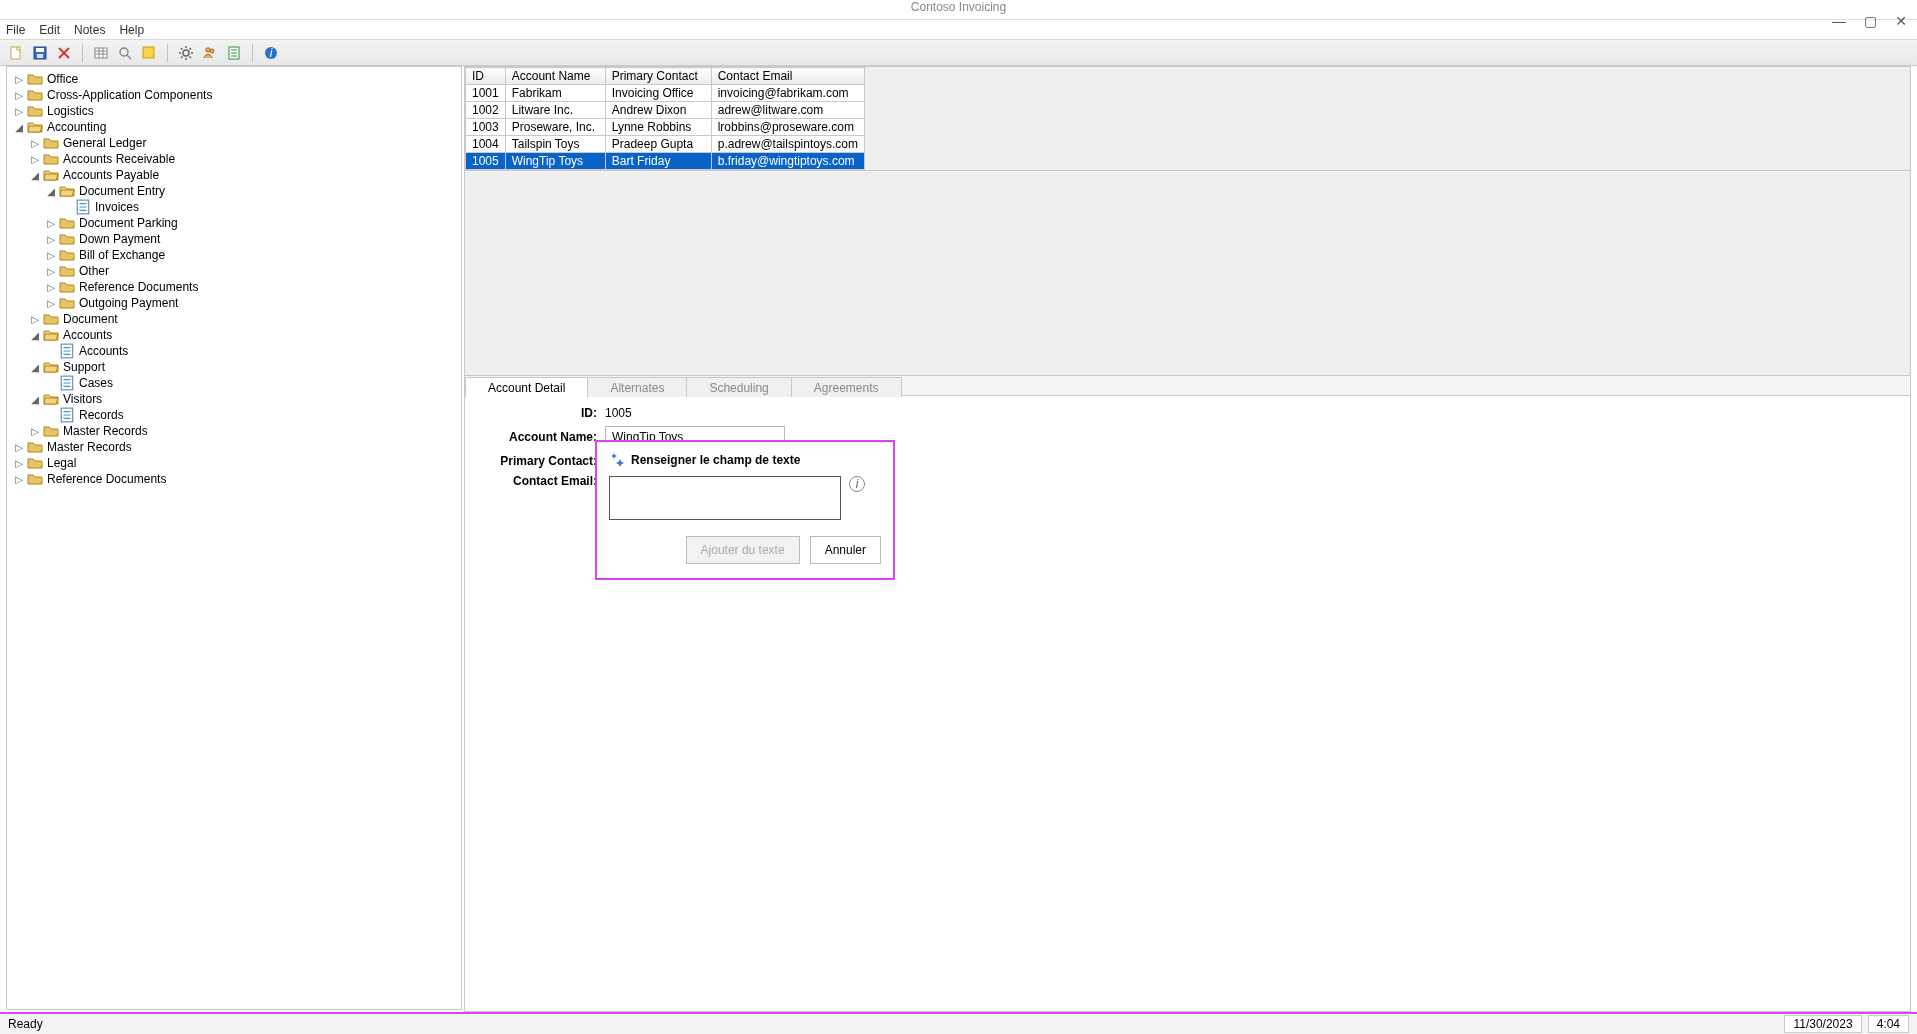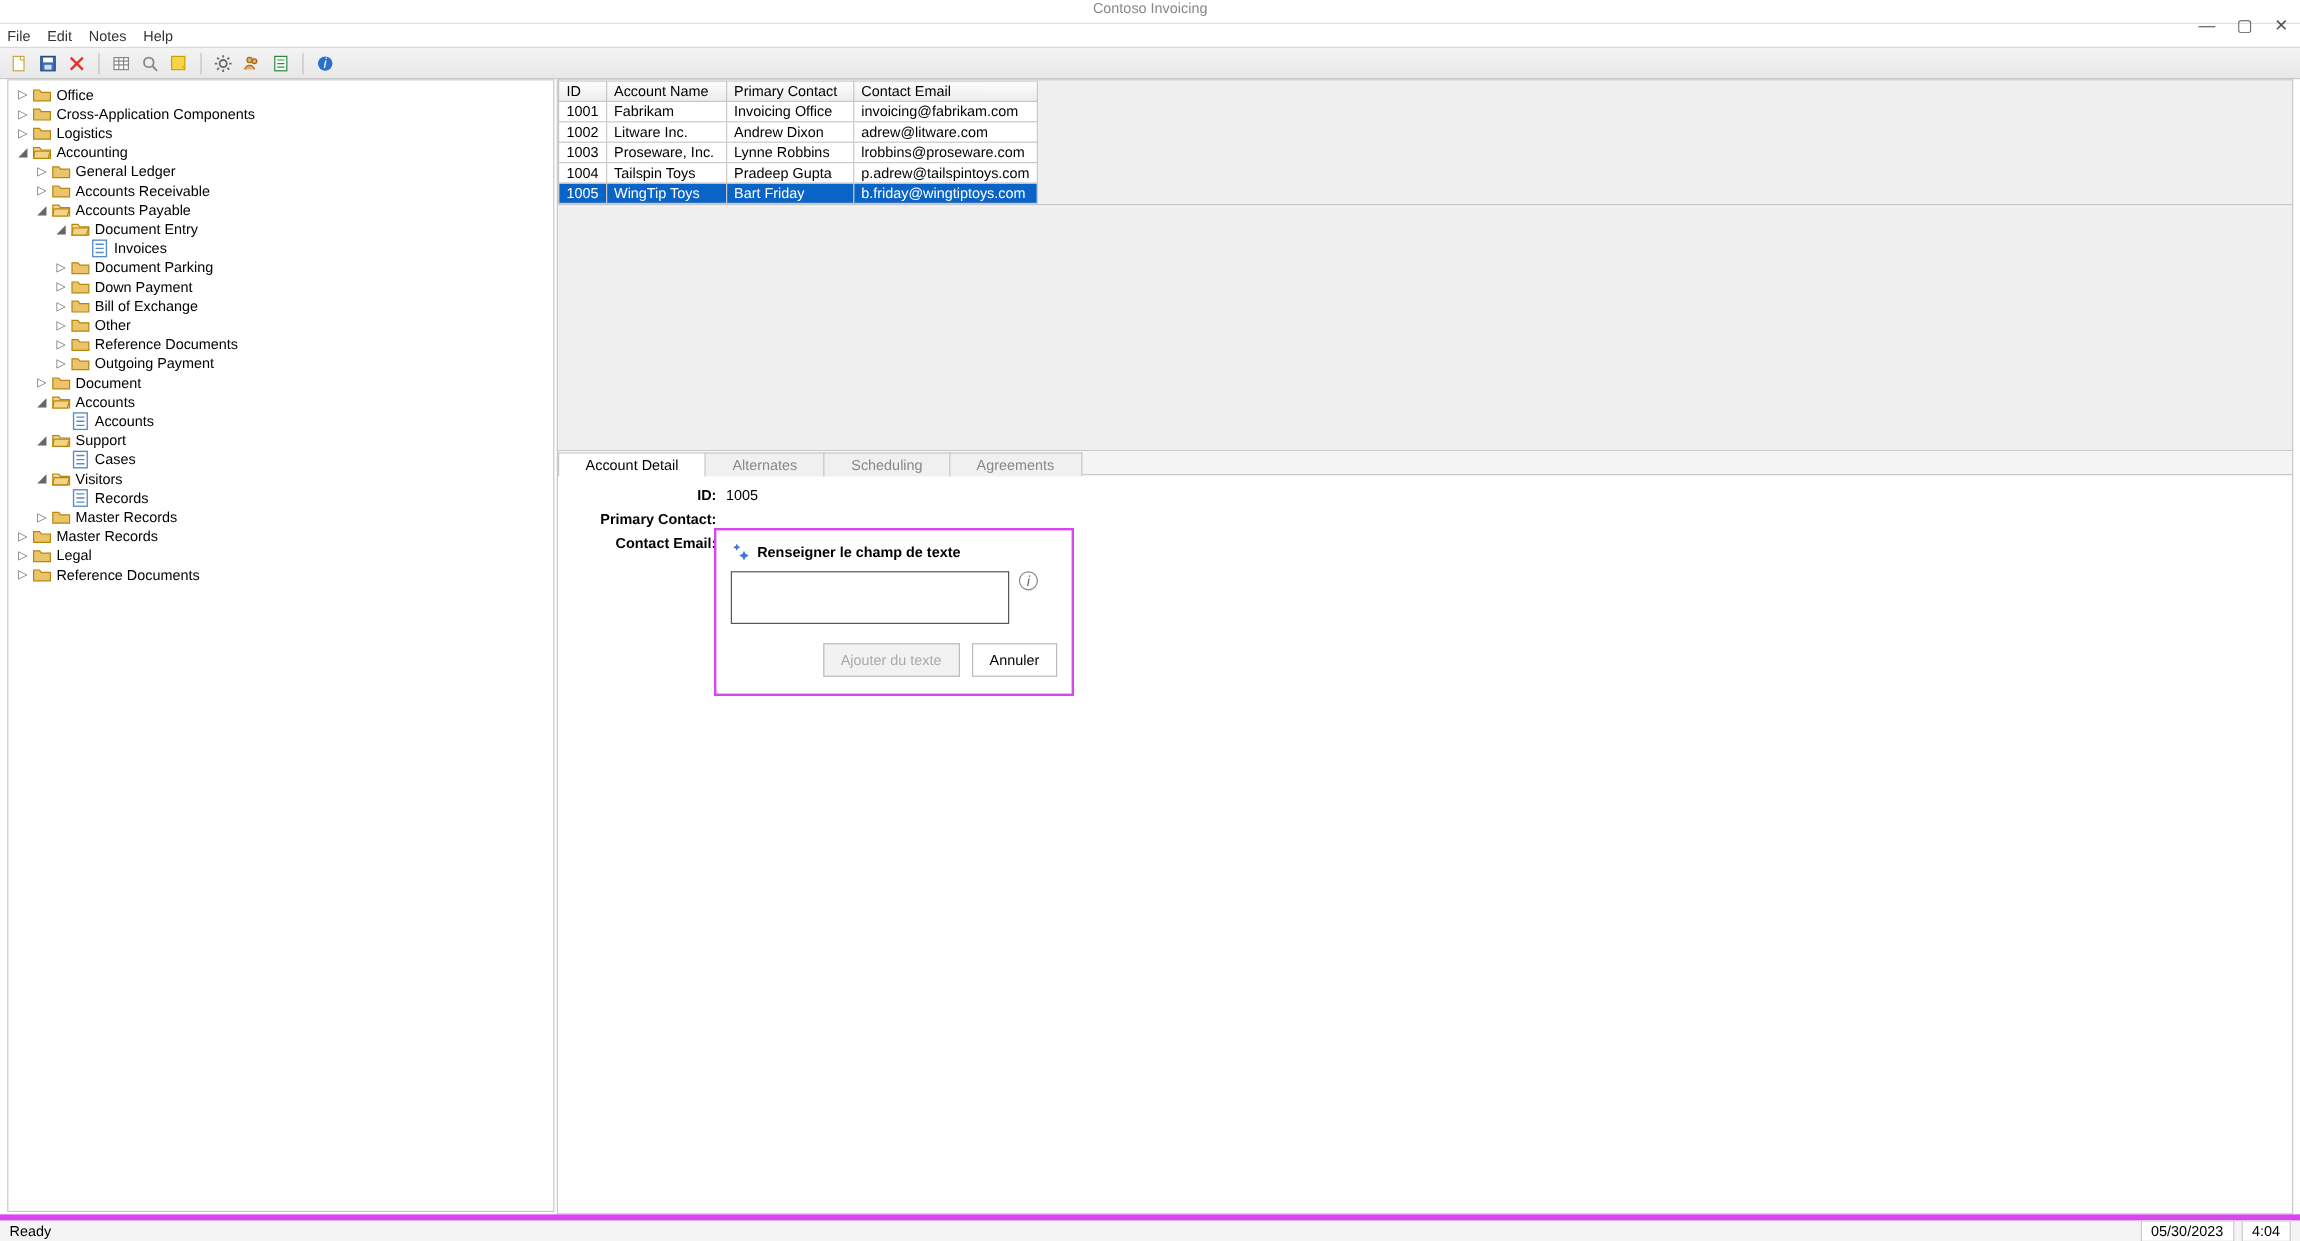--- a/index.html
+++ b/index.html
@@ -41,21 +41,21 @@
   .form-row .flabel { width:120px; text-align:right; font-weight:700; padding-right:8px;}
   .form-row input[type=text] { border:1px solid #b8b8b8; padding:3px 6px; height:22px; font-size:12px;}
   .overlay { position:absolute; border:2px solid #d946ef; background:#fff; padding:10px 12px 14px 12px;}
   .overlay .hdr { display:flex; align-items:center; gap:6px; margin-bottom:8px; font-weight:600;}
   .overlay .hdr svg{width:16px;height:16px;}
   .overlay textarea { width:232px; height:44px; border:1px solid #555; resize:none; padding:4px;}
   .overlay .info { width:16px;height:16px;border:1px solid #888;border-radius:50%;display:inline-flex;align-items:center;justify-content:center;color:#666;margin-left:8px;font-style:italic;}
   .overlay .btns { display:flex; justify-content:flex-end; gap:10px; margin-top:16px;}
   .overlay button { padding:6px 14px; border:1px solid #bbb; background:#fff; cursor:default;}
   .overlay button.dis { background:#f2f2f2; color:#aaa;}
-  .statusbar { position:absolute; bottom:0; left:0; right:0; height:22px; background:#f3f3f3; border-top:5px solid #d946ef; display:flex; align-items:center; padding:0 8px;}
+  .statusbar { position:absolute; bottom:0; left:0; right:0; height:22px; background:#f3f3f3; border-top:2px solid #d946ef; display:flex; align-items:center; padding:0 8px;}
   .statusbar .sright { margin-left:auto; display:flex; gap:6px;}
   .statusbar .sbox { border:1px solid #c9c9c9; padding:1px 8px; background:#fff;}
 </style>
 </head>
 <body>
 
 <div class="titlebar">
   <div class="dot"></div>
   <div class="title">Contoso Invoicing</div>
   <div class="win-controls">
@@ -451,20 +451,24 @@
         <div class="tab">Alternates</div>
         <div class="tab">Scheduling</div>
         <div class="tab">Agreements</div>
       </div>
       <div class="form">
         <div class="form-row">
           <div class="flabel">ID:</div>
           <div>1005</div>
         </div>
         <div class="form-row">
+          <div class="flabel">Account Name:</div>
+          <input type="text" style="width: 180px;" value="WingTip Toys">
+        </div>
+        <div class="form-row">
           <div class="flabel">Primary Contact:</div>
         </div>
         <div class="form-row">
           <div class="flabel">Contact Email:</div>
         </div>
       </div>
 
       <div class="overlay" style="left:130px; top:64px; width:300px;">
         <div class="hdr">
           <svg viewBox="0 0 16 16">
@@ -482,16 +486,16 @@
           <button>Annuler</button>
         </div>
       </div>
     </div>
   </div>
 </div>
 
 <div class="statusbar">
   <span>Ready</span>
   <div class="sright">
-    <span class="sbox">05/30/2023</span>
+    <span class="sbox">11/30/2023</span>
     <span class="sbox">4:04</span>
   </div>
 </div>
 
 </body></html>

